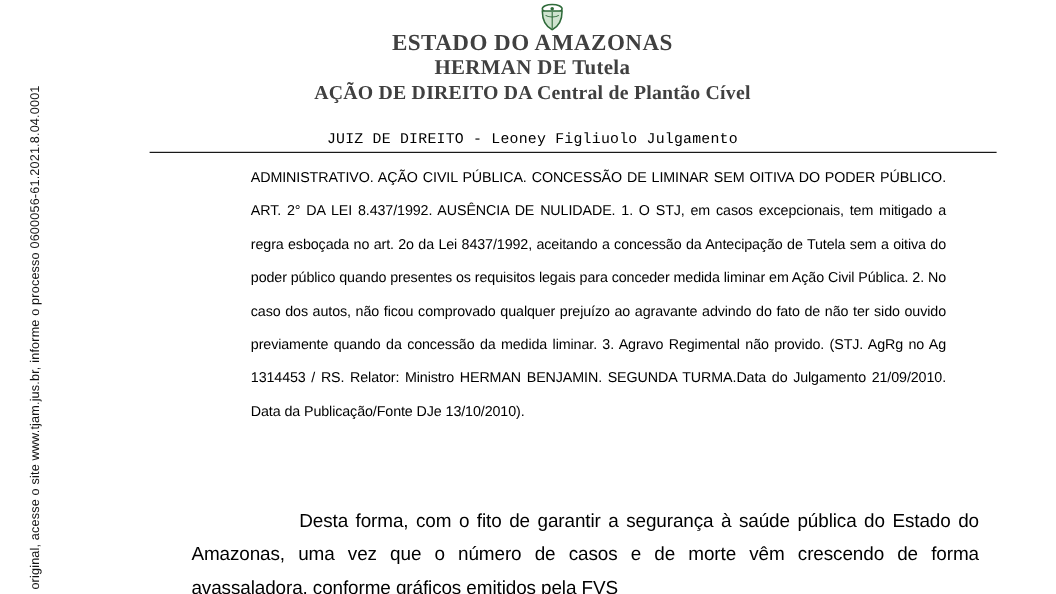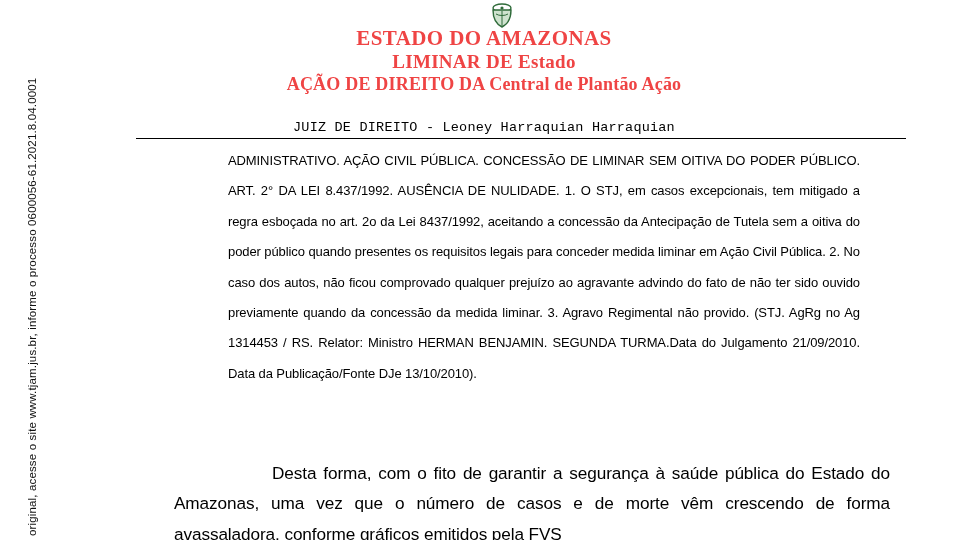--- a/index.html
+++ b/index.html
@@ -54,21 +54,21 @@
     height: 26px;
   }
 
   .header {
     position: absolute;
     left: 0;
     top: 26px;
     width: 880px;
     text-align: center;
     font-family: "Liberation Serif", serif;
-    color: #ef4444;
+    color: #404040;
   }
   .header .l1 {
     font-size: 21px;
     font-weight: bold;
     letter-spacing: 0.4px;
     line-height: 24px;
   }
   .header .l2 {
     font-size: 19px;
     font-weight: bold;
@@ -159,28 +159,28 @@
       <path d="M11 8 C11 18, 16 23, 20 25 C24 23, 29 18, 29 8 Z" fill="#cfe3cf" stroke="#2f6b3a" stroke-width="1.4"></path>
       <path d="M20 9 L20 24" stroke="#2f6b3a" stroke-width="1"></path>
       <path d="M14 12 C17 14, 23 14, 26 12" stroke="#2f6b3a" stroke-width="1" fill="none"></path>
       <circle cx="20" cy="6" r="1.6" fill="#2f6b3a"></circle>
     </svg>
   </div>
 
   <div class="header">
     <div class="l1">ESTADO DO AMAZONAS</div>
     <div class="l3">
-      <span>LIMINAR DE </span><span class="reg">Estado</span>
+      <span>HERMAN DE </span><span class="reg">Tutela</span>
     </div>
     <div class="l4">
-      <span>AÇÃO DE DIREITO DA </span><span>Central de Plantão Ação</span>
+      <span>AÇÃO DE DIREITO DA </span><span>Central de Plantão Cível</span>
     </div>
   </div>
 
-  <div class="judge-line">JUIZ DE DIREITO - Leoney Harraquian Harraquian</div>
+  <div class="judge-line">JUIZ DE DIREITO - Leoney Figliuolo Julgamento</div>
   <div class="rule"></div>
 
   <div class="body-block">
     <div class="para-quote">ADMINISTRATIVO. AÇÃO CIVIL PÚBLICA. CONCESSÃO DE LIMINAR SEM OITIVA DO PODER PÚBLICO. ART. 2° DA LEI 8.437/1992. AUSÊNCIA DE NULIDADE. 1. O STJ, em casos excepcionais, tem mitigado a regra esboçada no art. 2o da Lei 8437/1992, aceitando a concessão da Antecipação de Tutela sem a oitiva do poder público quando presentes os requisitos legais para conceder medida liminar em Ação Civil Pública. 2. No caso dos autos, não ficou comprovado qualquer prejuízo ao agravante advindo do fato de não ter sido ouvido previamente quando da concessão da medida liminar. 3. Agravo Regimental não provido. (STJ. AgRg no Ag 1314453 / RS. Relator: Ministro HERMAN BENJAMIN. SEGUNDA TURMA.Data do Julgamento 21/09/2010. Data da Publicação/Fonte DJe 13/10/2010).</div>
   </div>
 
   <div class="para-body-wrap">
     <div class="para-body">Desta forma, com o fito de garantir a segurança à saúde pública do Estado do Amazonas, uma vez que o número de casos e de morte vêm crescendo de forma avassaladora, conforme gráficos emitidos pela FVS</div>
   </div>
 

